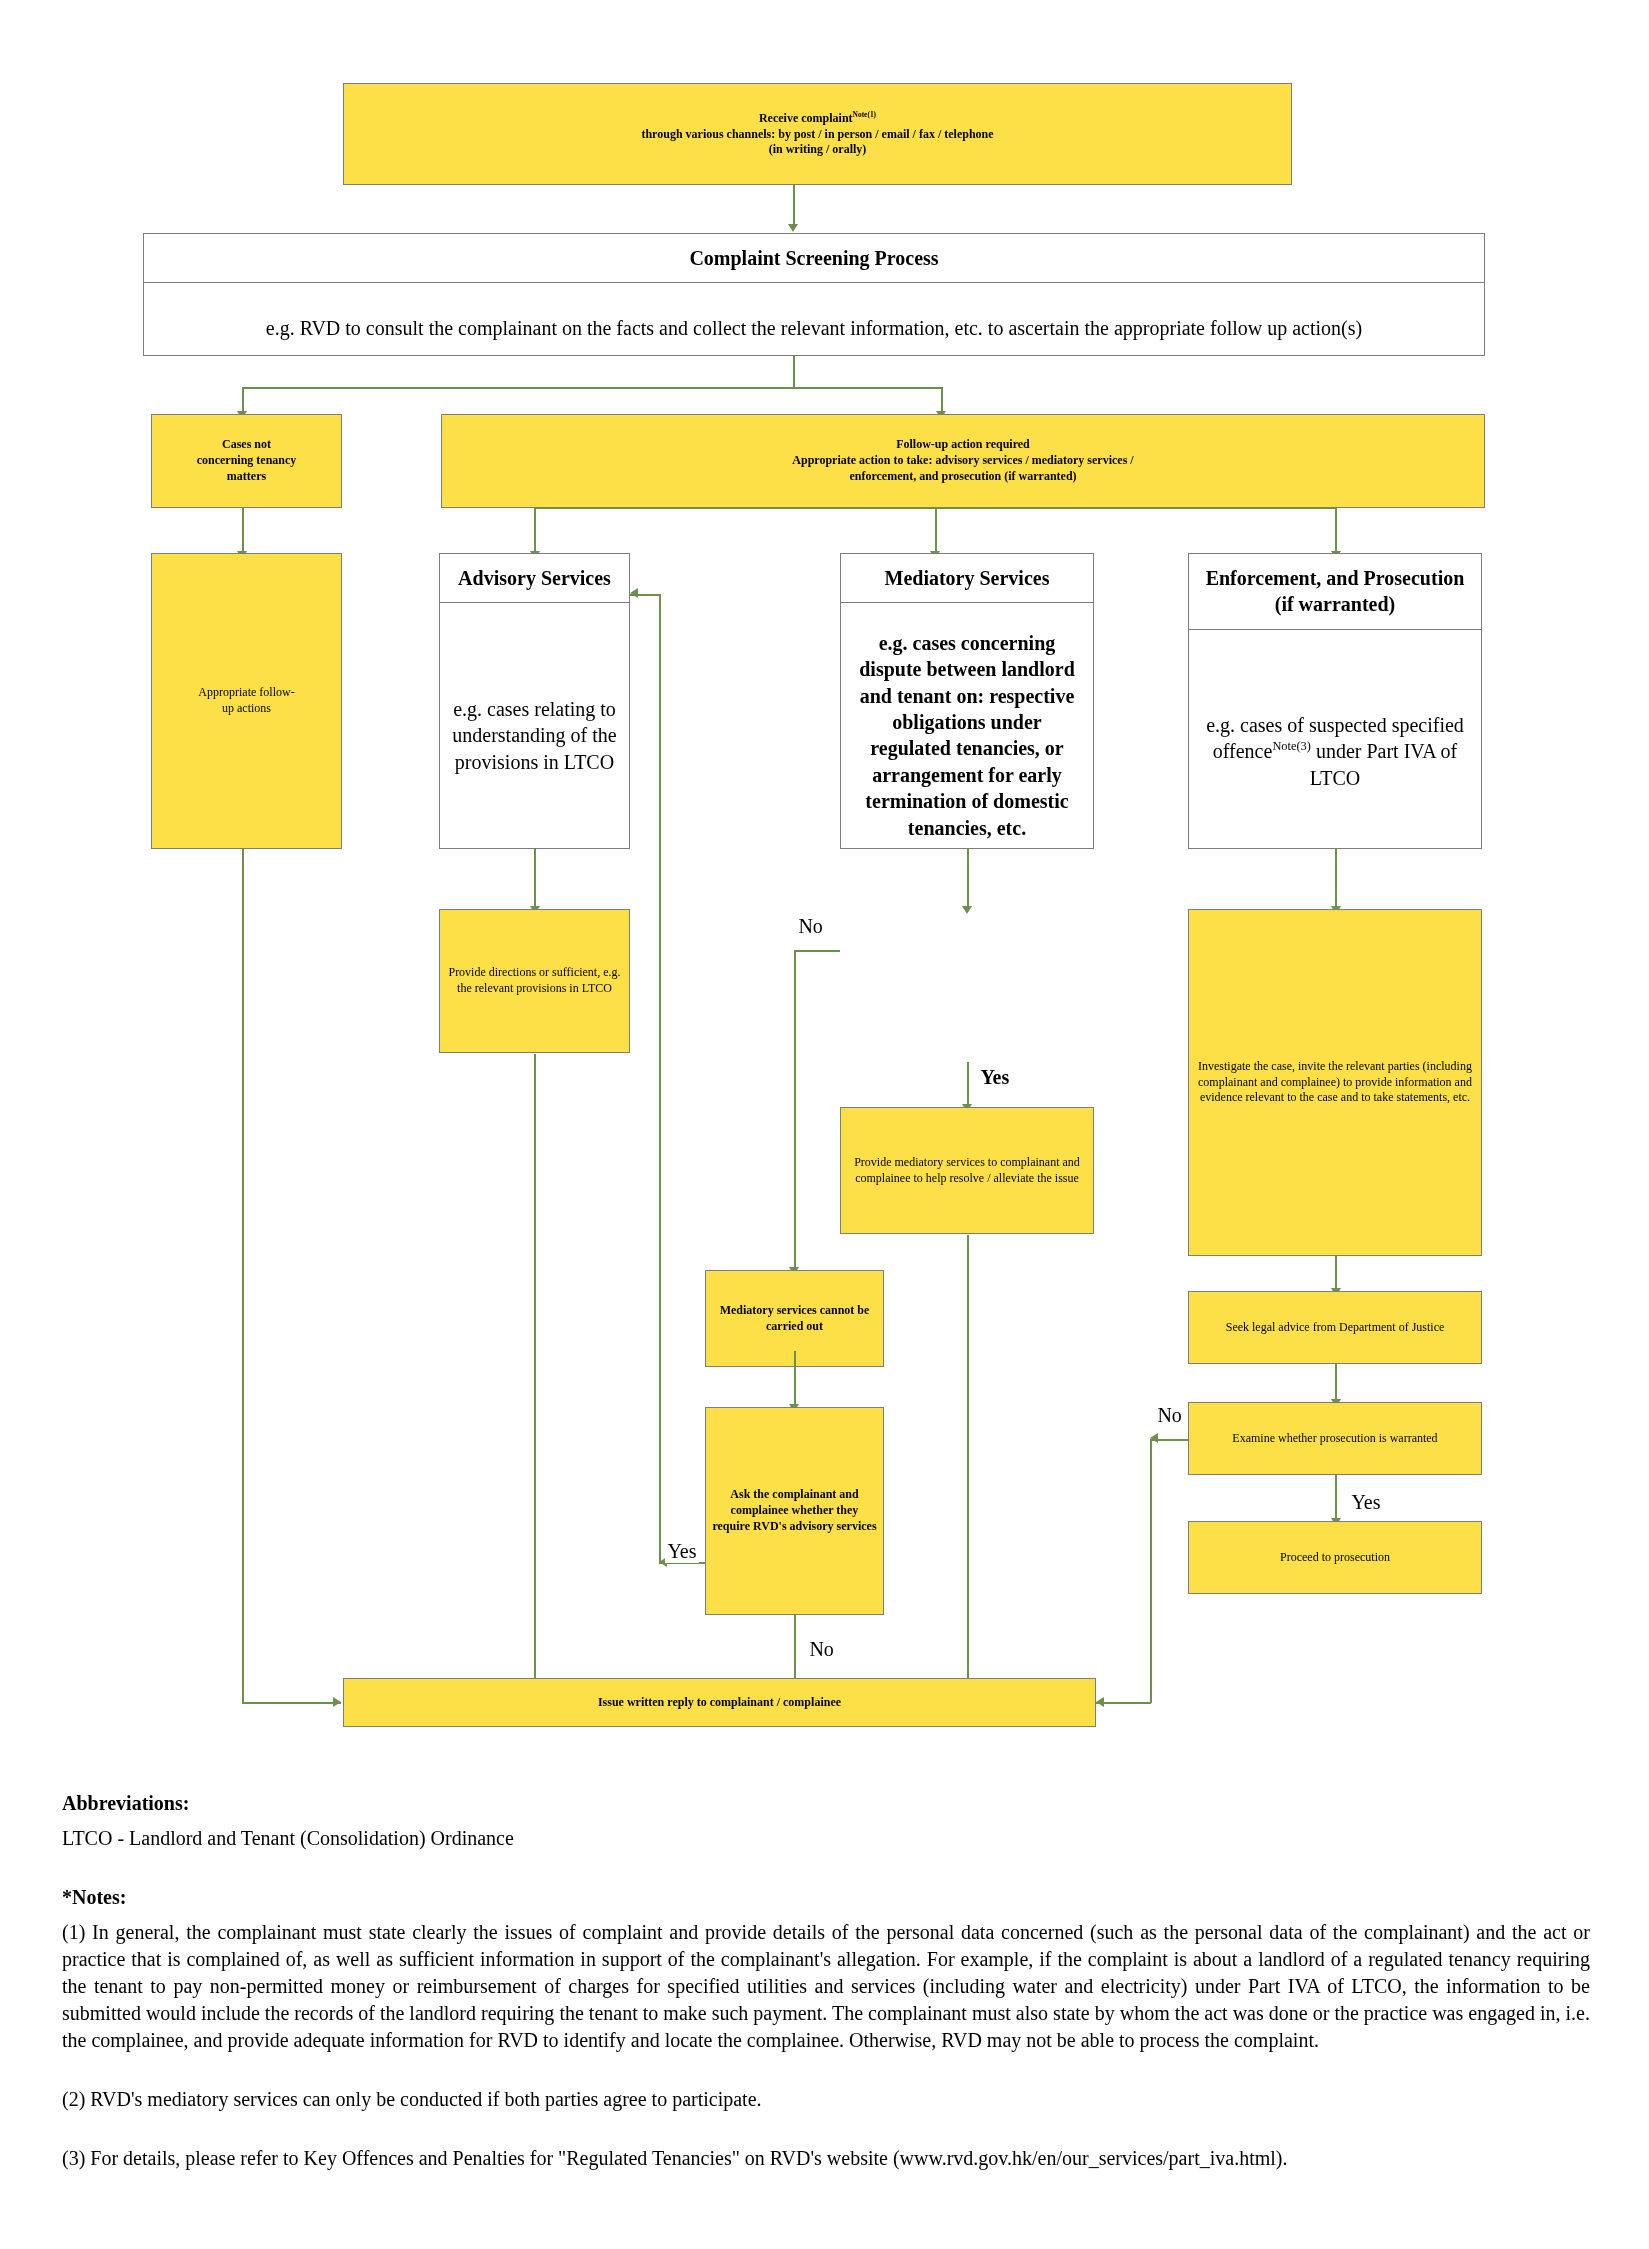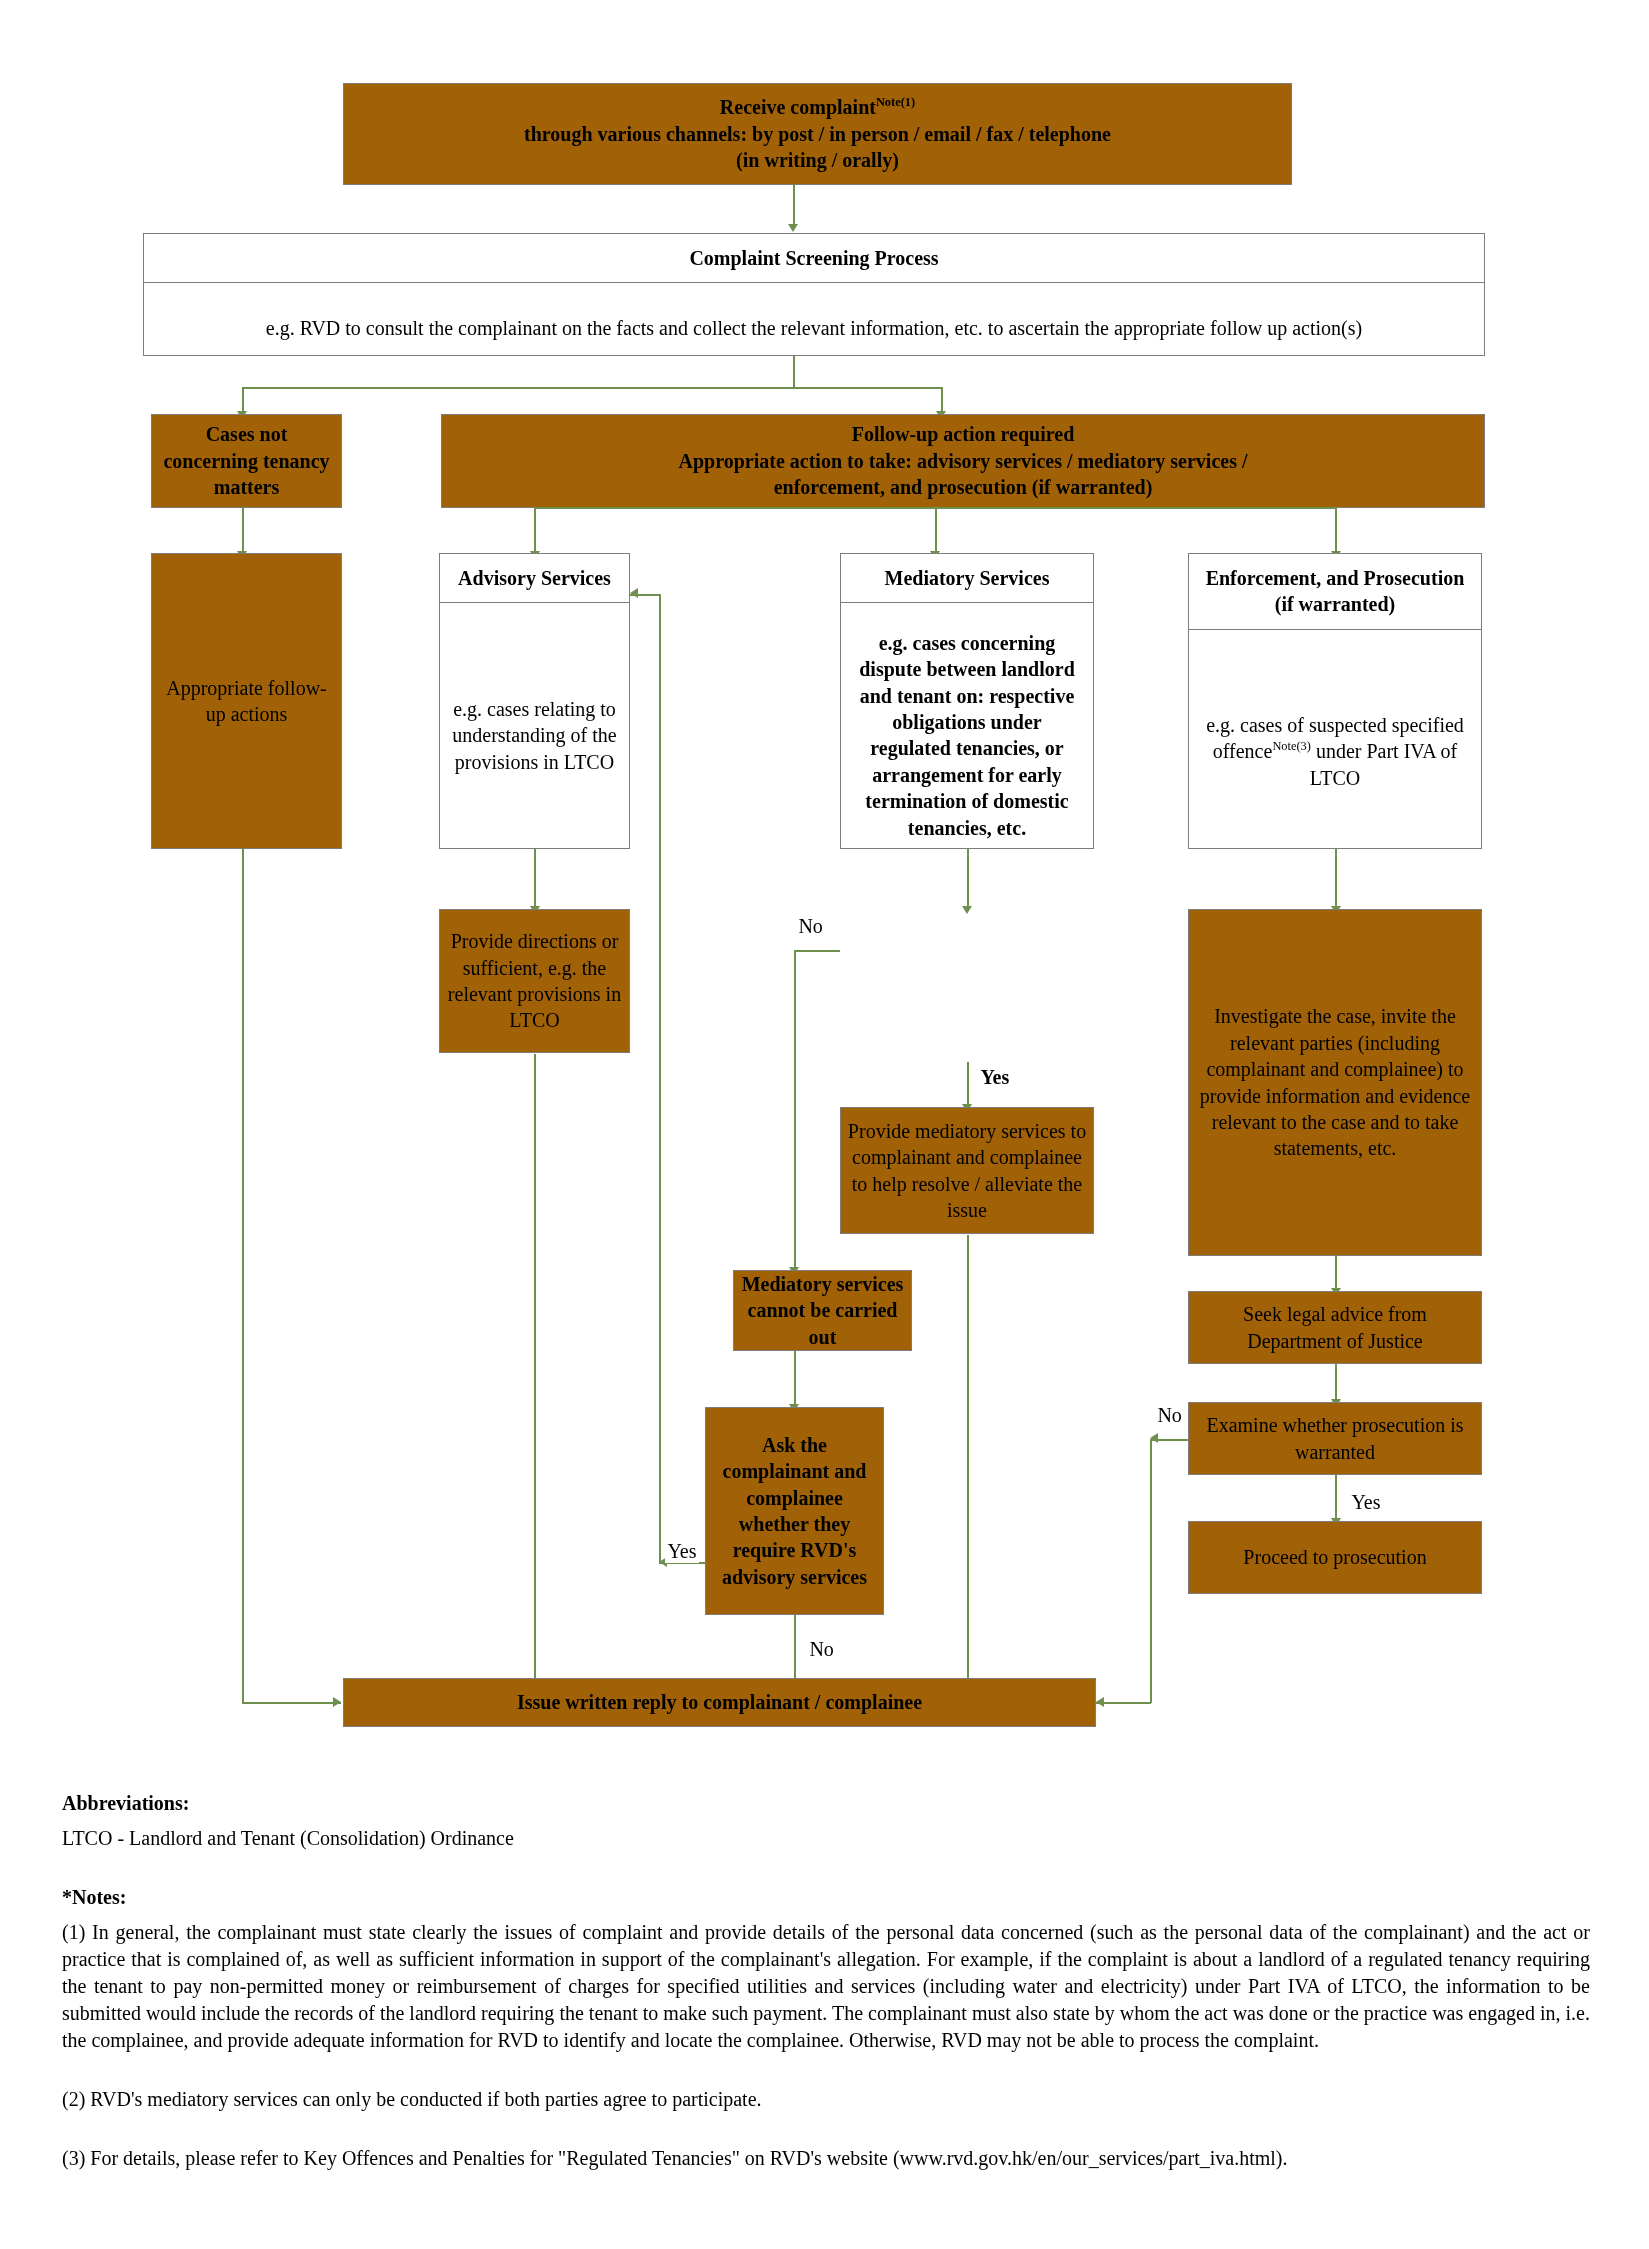--- a/index.html
+++ b/index.html
@@ -22,22 +22,22 @@
   }
   .box {
     position: absolute;
     border: 0.8px solid #7d7d7d;
     box-sizing: border-box;
     display: flex;
     flex-direction: column;
     align-items: center;
     justify-content: center;
     text-align: center;
-    background: #a16207;
-    font-size: 20px;
+    background: #fde047;
+    font-size: 12px;
     line-height: 1.32;
     padding: 3.2px 6.4px;
   }
   .box.bold { font-weight: bold; }
   .line {
     position: absolute;
     background: #6f8f4f;
   }
   .vline { width: 1.6px; }
   .hline { height: 1.6px; }
@@ -210,21 +210,21 @@
   <div class="lbl" style="left:796px; top:915px;">No</div>
 
   <div class="line vline" style="left:967px; top:1062px; height:44px;"></div>
   <div class="arrow arrow-down" style="left:962px; top:1104px;"></div>
   <div class="lbl bold" style="left:978px; top:1066px;">Yes</div>
 
   <div class="box" style="left:840px; top:1107px; width:254px; height:127px;">
     <div>Provide mediatory services to complainant and complainee to help resolve / alleviate the issue</div>
   </div>
 
-  <div class="box bold" style="left:733px; top:1270px; width:179px; height:81px;">
+  <div class="box bold" style="left:705px; top:1270px; width:179px; height:97px;">
     <div>Mediatory services cannot be carried out</div>
   </div>
 
   <div class="line vline" style="left:794px; top:1351px; height:54px;"></div>
   <div class="arrow arrow-down" style="left:789px; top:1404px;"></div>
 
   <div class="box bold" style="left:705px; top:1407px; width:179px; height:208px;">
     <div>Ask the complainant and complainee whether they require RVD's advisory services</div>
   </div>
 

